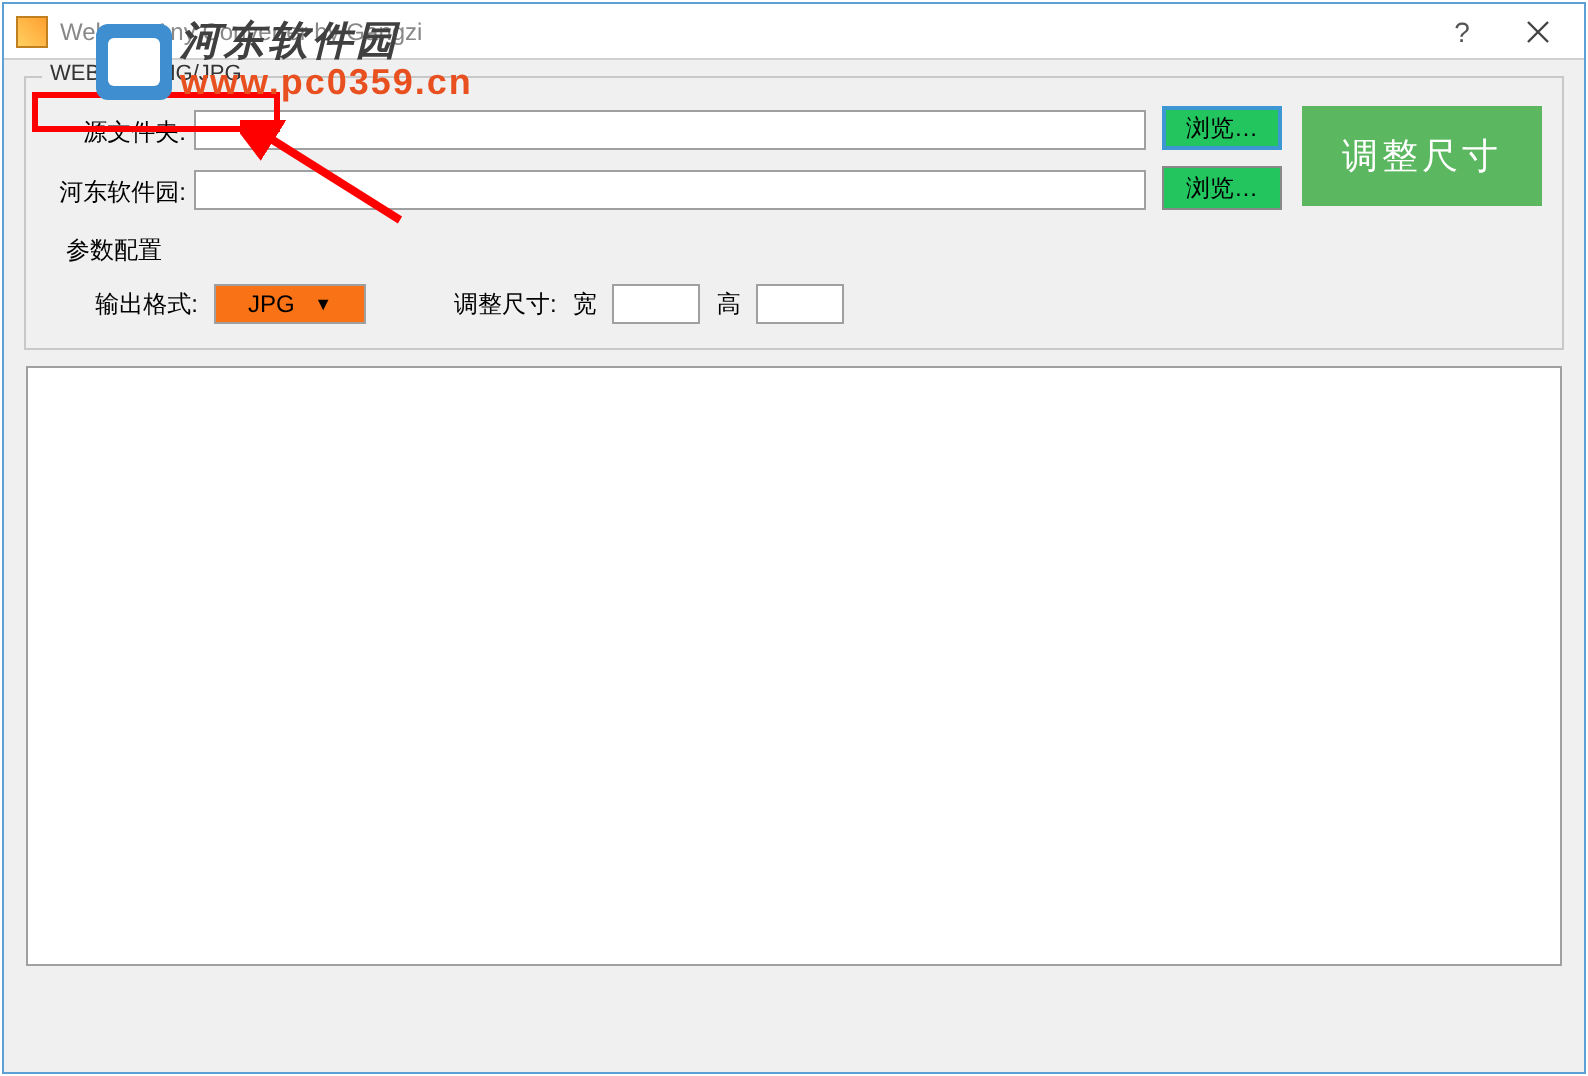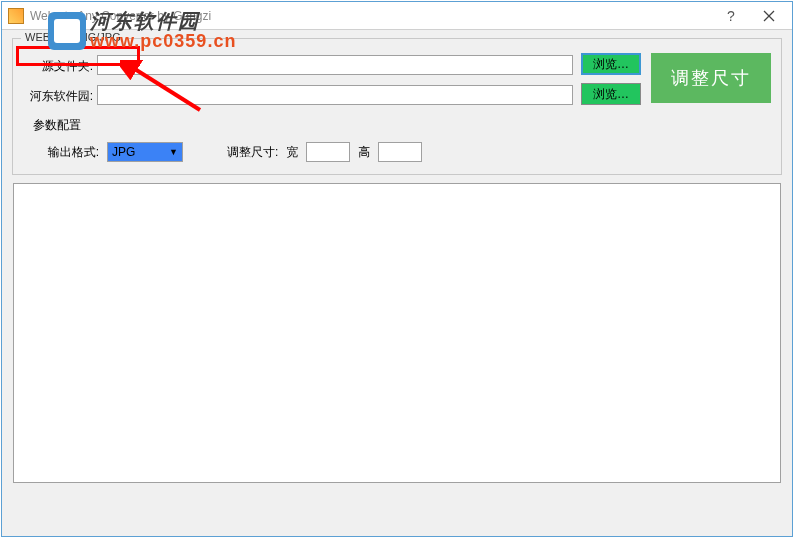--- a/index.html
+++ b/index.html
@@ -16,21 +16,21 @@
     .row { display: flex; align-items: flex-end; margin-bottom: 8px; }
     .label { width: 74px; text-align: right; padding-right: 4px; font-size: 12px; }
     .textfield { flex: 1; height: 20px; border: 1px solid #a0a0a0; background: #fff; padding: 0 4px; font-size: 12px; }
     .browse-btn { width: 60px; height: 22px; margin-left: 8px; border: 1px solid #888; background: #22c55e; font-size: 12px; cursor: pointer; }
     .browse-btn.active { border: 2px solid #3d97d3; }
     .start-btn { width: 120px; height: 50px; margin-left: 10px; background: #5cb860; color: #fff; font-size: 18px; border: none; cursor: pointer; letter-spacing: 2px; }
     .top-rows { display: flex; }
     .input-col { flex: 1; }
     .params-row { display: flex; align-items: center; gap: 8px; padding: 4px 2px 2px; }
     .params-label { width: 74px; text-align: right; }
-    .combo { width: 76px; height: 20px; border: 1px solid #a0a0a0; background: #3b82f6; display: flex; align-items: center; justify-content: space-between; padding: 0 4px; font-size: 12px; }
+    .combo { width: 76px; height: 20px; border: 1px solid #a0a0a0; background: #f97316; display: flex; align-items: center; justify-content: space-between; padding: 0 16px; font-size: 12px; }
     .combo .chev { font-size: 9px; }
     .num-input { width: 44px; height: 20px; border: 1px solid #a0a0a0; background: #fff; }
     .log-area { height: 300px; border: 1px solid #a0a0a0; background: #fff; margin: 0 1px; }
     .footer { position: absolute; left: 6px; bottom: 4px; color: #888; font-size: 11px; }
     .watermark { position: absolute; top: 8px; left: 46px; z-index: 10; display: flex; align-items: center; pointer-events: none; }
     .wm-logo { width: 38px; height: 38px; border-radius: 6px; background: #3f8fd0; display: flex; align-items: center; justify-content: center; margin-right: 4px; }
     .wm-logo-inner { width: 26px; height: 24px; background: #fff; border-radius: 3px; position: relative; }
     .wm-text { display: flex; flex-direction: column; line-height: 1.1; }
     .wm-cn { font-size: 20px; font-weight: bold; color: #404040; font-style: italic; letter-spacing: 2px; }
     .wm-url { font-size: 18px; font-weight: bold; color: #e85020; letter-spacing: 1px; }

